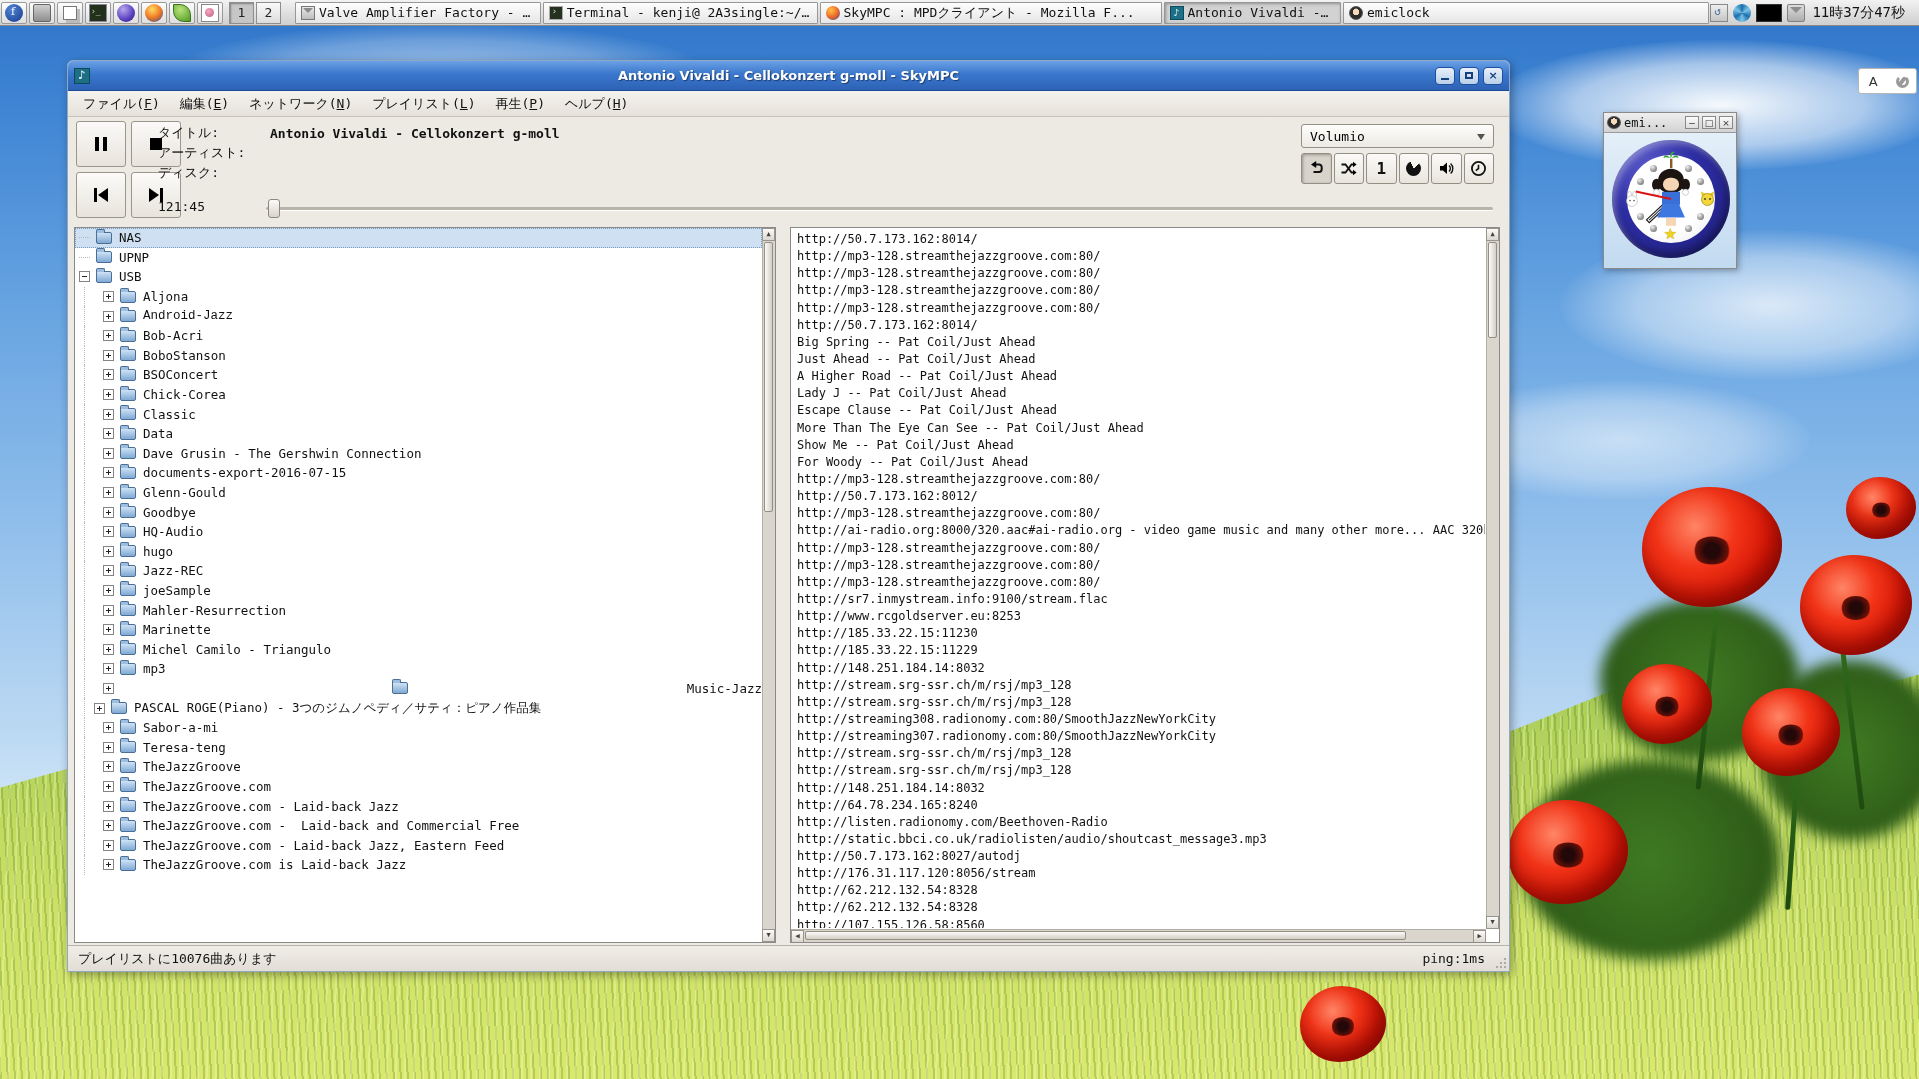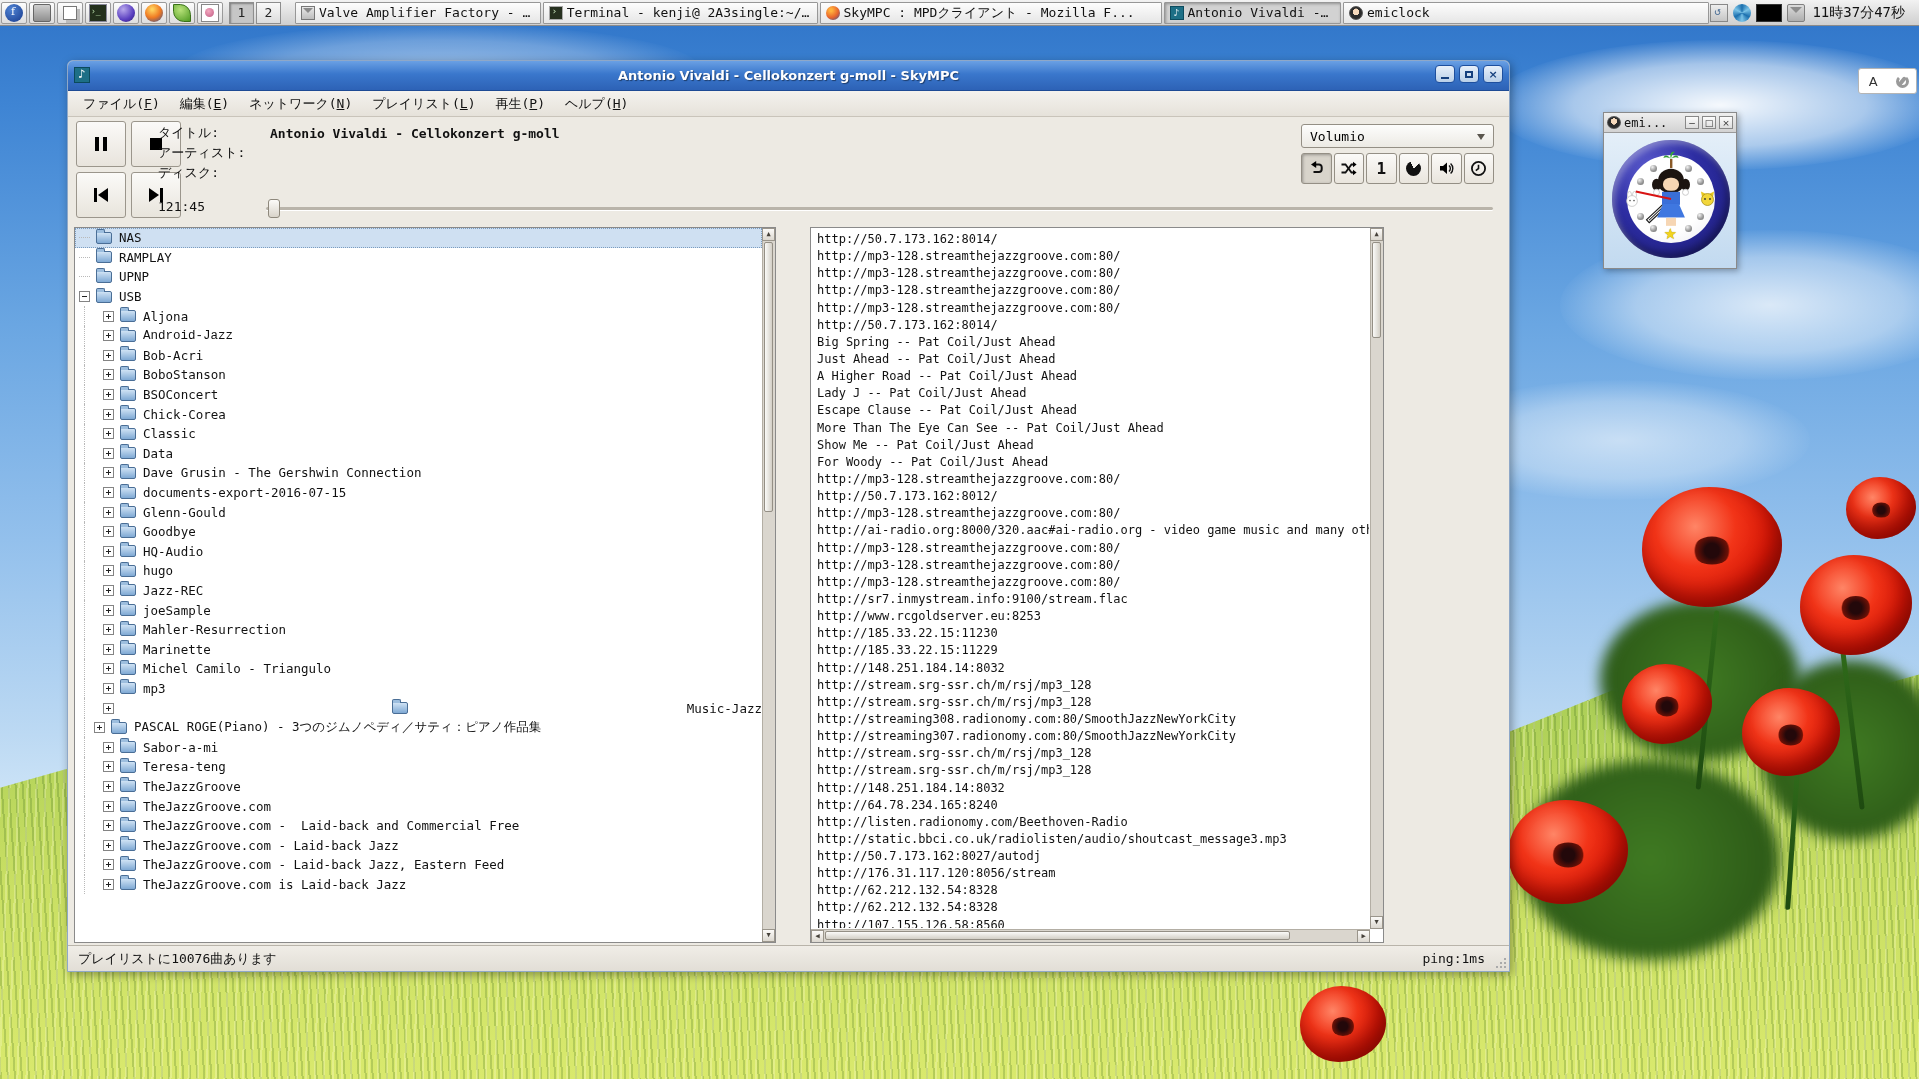--- a/index.html
+++ b/index.html
@@ -60,21 +60,21 @@
   .tri-mail:after{content:"";position:absolute;left:2px;top:2px;border:6px solid transparent;border-top:6px solid #8d8d8d;}
   .tb-clock{font:14px "DejaVu Sans Mono",monospace;color:#111;padding:0 8px 0 2px;white-space:nowrap;}
   
   .ime{position:absolute;left:1858px;top:68px;width:59px;height:26px;background:#fff;border:1px solid #b5b5b5;border-radius:3px;display:flex;z-index:40;}
   .ime .cell{flex:1;display:flex;align-items:center;justify-content:center;font:13px "DejaVu Sans",sans-serif;color:#333;}
   .wrench{width:13px;height:13px;position:relative;}
   .wrench:before{content:"";position:absolute;left:5px;top:1px;width:4px;height:11px;background:#9a9a9a;transform:rotate(40deg);border-radius:2px;}
   .wrench:after{content:"";position:absolute;left:1px;top:0;width:7px;height:7px;border-radius:50%;border:3px solid #9a9a9a;border-top-color:transparent;}
   
   .win{position:absolute;left:67px;top:60px;width:1443px;height:912px;background:#edeae3;border:1px solid #8fa8c8;border-radius:6px 6px 0 0;box-shadow:2px 3px 10px rgba(0,0,0,.35);display:flex;flex-direction:column;z-index:30;}
-  .titlebar{height:30px;border-radius:5px 5px 0 0;background:linear-gradient(#6aa0e4,#3a77cc 45%,#2d62b6);display:flex;align-items:flex-end;padding:7px 6px;position:relative;border-bottom:1px solid #1d4a94;}
+  .titlebar{height:30px;border-radius:5px 5px 0 0;background:linear-gradient(#6aa0e4,#3a77cc 45%,#2d62b6);display:flex;align-items:center;padding:0 6px;position:relative;border-bottom:1px solid #1d4a94;}
   .tb-appicon{width:16px;height:16px;background:#1d6f86;border:1px solid #0b4a5c;position:relative;}
   .tb-appicon:after{content:"♪";position:absolute;left:3px;top:-1px;color:#fff;font-size:12px;}
   .tb-title{position:absolute;left:0;right:0;text-align:center;color:#fff;font:bold 13px "DejaVu Sans",sans-serif;text-shadow:1px 1px 1px rgba(0,0,0,.45);pointer-events:none;}
   .winbtns{margin-left:auto;display:flex;gap:4px;z-index:2;}
   .wbtn{width:20px;height:18px;border-radius:4px;border:1px solid #1e4f9e;background:linear-gradient(#e8f0fa,#b9cfe8);display:flex;align-items:center;justify-content:center;color:#16407e;font:bold 11px "DejaVu Sans",sans-serif;}
   .wbtn .mini{width:8px;height:2px;background:#16407e;margin-top:7px;}
   .wbtn .maxi{width:8px;height:7px;border:2px solid #16407e;}
   .menubar{height:26px;background:linear-gradient(#f4f2ee,#e6e2da);border-bottom:1px solid #c9c4ba;display:flex;align-items:center;padding:0 6px;gap:2px;}
   .menu-item{padding:2px 9px;font:13px "DejaVu Sans Mono",monospace;color:#111;}
   .menu-item u{text-decoration:underline;}
@@ -92,21 +92,21 @@
   .outsel{position:absolute;left:1233px;top:7px;width:193px;height:24px;border:1px solid #948f85;border-radius:3px;background:linear-gradient(#fdfdfc,#eceae4);display:flex;align-items:center;padding:0 8px;font:13px "DejaVu Sans Mono",monospace;}
   .outsel .arr{margin-left:auto;width:0;height:0;border:4px solid transparent;border-top:6px solid #5a564e;margin-top:5px;}
   .ctrlrow{position:absolute;left:1233px;top:36px;width:193px;height:31px;display:flex;gap:2px;}
   .cbtn{flex:1;border:1px solid #948f85;border-radius:3px;background:linear-gradient(#fbfaf8,#e9e5dd);display:flex;align-items:center;justify-content:center;font:bold 16px "DejaVu Sans Mono",monospace;color:#111;}
   .cbtn.pressed{background:#d8d4cb;box-shadow:inset 1px 1px 3px rgba(0,0,0,.3);}
   .pac{width:15px;height:15px;border-radius:50%;background:conic-gradient(from 50deg,#111 0 285deg,transparent 285deg 360deg);}
   
   .content{flex:1;position:relative;background:#edeae3;}
   .panel{position:absolute;top:0;bottom:2px;background:#fff;border:1px solid #8a8a8a;overflow:hidden;}
   .panel.treep{left:6px;width:702px;}
-  .panel.listp{left:722px;width:574px;margin-left:20px;}
+  .panel.listp{left:722px;width:710px;}
   .treerows{position:absolute;left:0;top:0;right:13px;bottom:0;overflow:hidden;}
   .trow{height:19.6px;display:flex;align-items:center;font:12.5px "DejaVu Sans Mono",monospace;color:#111;white-space:pre;position:relative;}
   .trow.selected{background:#cfe0f2;outline:1px dotted #7a9cc0;outline-offset:-1px;}
   .guide{position:absolute;top:0;bottom:0;border-left:1px dotted #b9b9b9;}
   .exp{width:11px;height:11px;border:1px solid #848484;background:#fff;position:relative;flex:0 0 11px;margin-right:6px;}
   .exp:before,.exp.minus:before{content:"";position:absolute;left:2px;top:4px;width:5px;height:1px;background:#222;}
   .exp.plus:after{content:"";position:absolute;left:4px;top:2px;width:1px;height:5px;background:#222;}
   .dotline{flex:0 0 11px;height:1px;border-top:1px dotted #b9b9b9;margin-right:6px;}
   .folder{width:16px;height:12px;background:linear-gradient(#cfe2f4,#7fa9d4);border:1px solid #4a6e96;border-radius:1px 2px 2px 2px;position:relative;flex:0 0 16px;margin-right:7px;}
   .folder:before{content:"";position:absolute;left:-1px;top:-4px;width:7px;height:3px;background:#9dbede;border:1px solid #4a6e96;border-bottom:none;border-radius:2px 2px 0 0;}
@@ -350,21 +350,20 @@
             <path d="M8.5 4.8 V8.5 L5.8 10.6" fill="none" stroke="#111" stroke-width="1.6"></path>
           </svg>
       </div>
     </div>
   </div>
 
   <div class="content">
     <div class="panel treep">
       <div class="treerows" id="treerows">
           <div class="trow selected" style="padding-left: 4px;"><span class="dotline"></span><span class="folder"></span><span>NAS</span></div>
-          <div class="trow" style="padding-left: 4px;"><span class="dotline"></span><span class="folder"></span><span>RAMPLAY</span></div>
           <div class="trow" style="padding-left: 4px;"><span class="dotline"></span><span class="folder"></span><span>UPNP</span></div>
           <div class="trow" style="padding-left: 4px;"><span class="exp minus"></span><span class="folder"></span><span>USB</span></div>
           <div class="trow" style="padding-left: 28px;"><span class="guide" style="left: 9px;"></span><span class="exp plus"></span><span class="folder"></span><span>Aljona</span></div>
           <div class="trow" style="padding-left: 28px; font-family: Liberation Mono, monospace;"><span class="guide" style="left: 9px;"></span><span class="exp plus"></span><span class="folder"></span><span>Android-Jazz</span></div>
           <div class="trow" style="padding-left: 28px;"><span class="guide" style="left: 9px;"></span><span class="exp plus"></span><span class="folder"></span><span>Bob-Acri</span></div>
           <div class="trow" style="padding-left: 28px;"><span class="guide" style="left: 9px;"></span><span class="exp plus"></span><span class="folder"></span><span>BoboStanson</span></div>
           <div class="trow" style="padding-left: 28px;"><span class="guide" style="left: 9px;"></span><span class="exp plus"></span><span class="folder"></span><span>BSOConcert</span></div>
           <div class="trow" style="padding-left: 28px;"><span class="guide" style="left: 9px;"></span><span class="exp plus"></span><span class="folder"></span><span>Chick-Corea</span></div>
           <div class="trow" style="padding-left: 28px;"><span class="guide" style="left: 9px;"></span><span class="exp plus"></span><span class="folder"></span><span>Classic</span></div>
           <div class="trow" style="padding-left: 28px;"><span class="guide" style="left: 9px;"></span><span class="exp plus"></span><span class="folder"></span><span>Data</span></div>
@@ -379,22 +378,22 @@
           <div class="trow" style="padding-left: 28px;"><span class="guide" style="left: 9px;"></span><span class="exp plus"></span><span class="folder"></span><span>Mahler-Resurrection</span></div>
           <div class="trow" style="padding-left: 28px;"><span class="guide" style="left: 9px;"></span><span class="exp plus"></span><span class="folder"></span><span>Marinette</span></div>
           <div class="trow" style="padding-left: 28px;"><span class="guide" style="left: 9px;"></span><span class="exp plus"></span><span class="folder"></span><span>Michel Camilo - Triangulo</span></div>
           <div class="trow" style="padding-left: 28px;"><span class="guide" style="left: 9px;"></span><span class="exp plus"></span><span class="folder"></span><span>mp3</span></div>
           <div class="trow" style="padding-left: 28px; justify-content: space-between;"><span class="guide" style="left: 9px;"></span><span class="exp plus"></span><span class="folder"></span><span>Music-Jazz</span></div>
           <div class="trow" style="padding-left: 19px;"><span class="guide" style="left: 9px;"></span><span class="exp plus"></span><span class="folder"></span><span>PASCAL ROGE(Piano) - 3つのジムノペディ／サティ：ピアノ作品集</span></div>
           <div class="trow" style="padding-left: 28px;"><span class="guide" style="left: 9px;"></span><span class="exp plus"></span><span class="folder"></span><span>Sabor-a-mi</span></div>
           <div class="trow" style="padding-left: 28px;"><span class="guide" style="left: 9px;"></span><span class="exp plus"></span><span class="folder"></span><span>Teresa-teng</span></div>
           <div class="trow" style="padding-left: 28px;"><span class="guide" style="left: 9px;"></span><span class="exp plus"></span><span class="folder"></span><span>TheJazzGroove</span></div>
           <div class="trow" style="padding-left: 28px;"><span class="guide" style="left: 9px;"></span><span class="exp plus"></span><span class="folder"></span><span>TheJazzGroove.com</span></div>
+          <div class="trow" style="padding-left: 28px;"><span class="guide" style="left: 9px;"></span><span class="exp plus"></span><span class="folder"></span><span>TheJazzGroove.com - Laid-back Jazz</span></div>
           <div class="trow" style="padding-left: 28px;"><span class="guide" style="left: 9px;"></span><span class="exp plus"></span><span class="folder"></span><span>TheJazzGroove.com -  Laid-back and Commercial Free</span></div>
-          <div class="trow" style="padding-left: 28px;"><span class="guide" style="left: 9px;"></span><span class="exp plus"></span><span class="folder"></span><span>TheJazzGroove.com - Laid-back Jazz</span></div>
           <div class="trow" style="padding-left: 28px;"><span class="guide" style="left: 9px;"></span><span class="exp plus"></span><span class="folder"></span><span>TheJazzGroove.com - Laid-back Jazz, Eastern Feed</span></div>
           <div class="trow" style="padding-left: 28px;"><span class="guide" style="left: 9px;"></span><span class="exp plus"></span><span class="folder"></span><span>TheJazzGroove.com is Laid-back Jazz</span></div>
         </div>
       <div class="vscroll">
         <div class="sbtn" style="top:0;right:0;">▲</div>
         <div class="sbtn" style="bottom:0;right:0;">▼</div>
         <div class="sthumb" style="left:1px;top:14px;width:9px;height:270px;"></div>
       </div>
     </div>
     <div class="panel listp">

